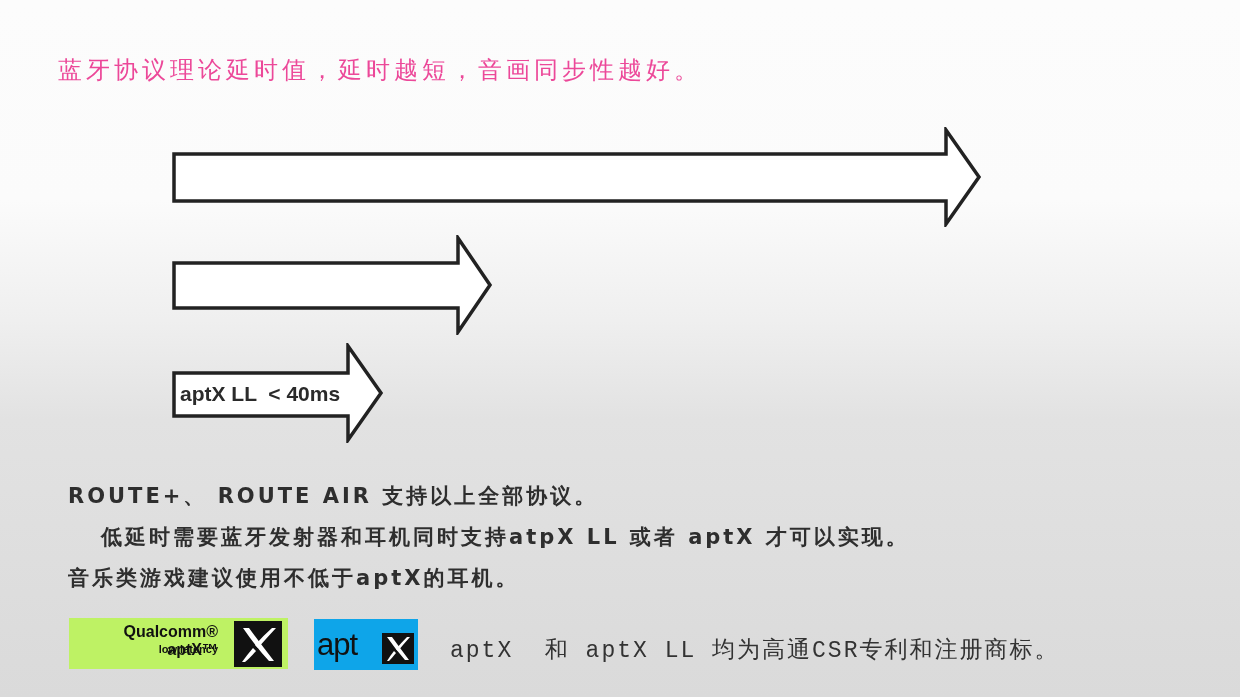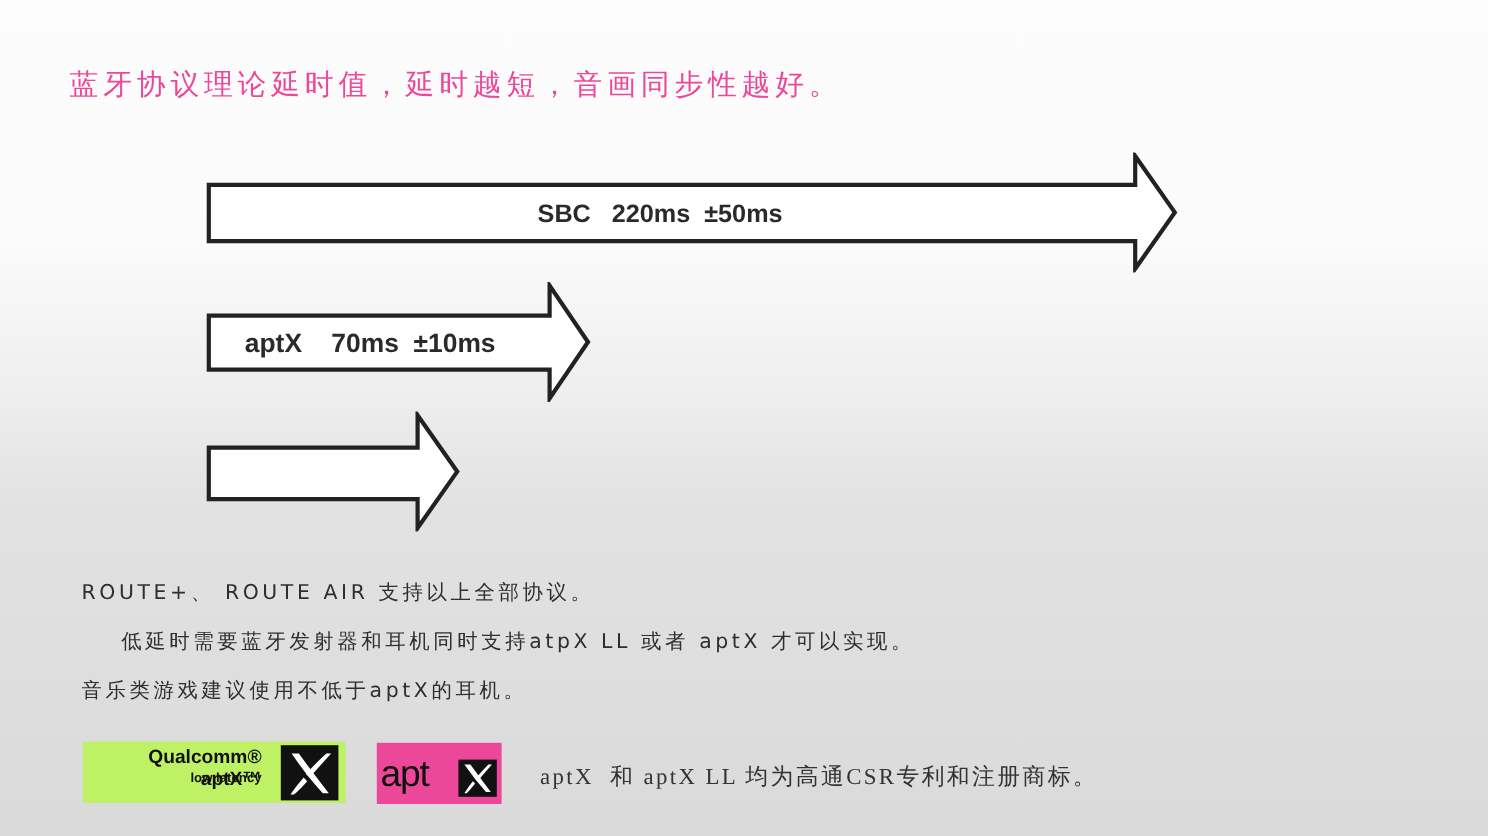--- a/index.html
+++ b/index.html
@@ -14,74 +14,73 @@
     font-size: 24px; letter-spacing: 4px; color: #ec4899;
     font-family: "DejaVu Sans", sans-serif;
   }
   .arrow { position: absolute; }
   .arrow svg { position: absolute; left: 0; top: 0; }
   .arrow .label {
     position: absolute; font-family: "Liberation Sans", sans-serif;
     font-weight: bold; color: #2a2a2a; white-space: pre;
   }
   .note {
-    position: absolute; left: 68px; font-size: 17px; letter-spacing: 3px;
-    color: #2e2e2e; font-family: "DejaVu Sans", sans-serif; white-space: pre;
+    position: absolute; left: 68px; font-size: 21px; letter-spacing: 3px;
+    color: #2e2e2e; font-family: "DejaVu Sans", sans-serif; white-space: pre; font-weight: bold;
   }
   .logo1 {
     position: absolute; left: 69px; top: 618px; width: 219px; height: 51px;
     background: #bef264;
   }
   .logo1 .txt {
     position: absolute; right: 70px; text-align: right;
     font-family: "Liberation Sans", sans-serif; font-weight: bold; color: #111;
   }
   .logo1 .t1 { top: 5px; font-size: 16px; }
   .logo1 .t2 { top: 25px; font-size: 11px; }
   .logo1 .xbox {
     position: absolute; left: 165px; top: 3px; width: 48px; height: 46px; background: #111;
   }
   .logo2 {
-    position: absolute; left: 314px; top: 619px; width: 104px; height: 51px; background: #ec4899;
+    position: absolute; left: 314px; top: 619px; width: 104px; height: 51px; background: #0ea5e9;
   }
   .logo2 .apt {
     position: absolute; left: 3px; top: 8px; font-family: "Liberation Sans", sans-serif;
     font-size: 31px; color: #111; letter-spacing: -1px;
   }
   .logo2 .xbox {
     position: absolute; left: 68px; top: 14px; width: 32px; height: 31px; background: #111;
   }
   .trademark {
-    position: absolute; left: 450px; top: 634px; font-size: 19px; letter-spacing: 2px;
-    color: #333; font-family: Liberation Serif, serif; white-space: pre;
+    position: absolute; left: 450px; top: 634px; font-size: 23px; letter-spacing: 2px;
+    color: #333; font-family: Liberation Mono, monospace; white-space: pre;
   }
 </style>
 </head>
 <body>
 
 <div class="title">蓝牙协议理论延时值，延时越短，音画同步性越好。</div>
 
 <div class="arrow" style="left:170px; top:127px; width:815px; height:100px;">
   <svg width="815" height="100" viewBox="0 0 815 100">
     <polygon points="4,27 776,27 776,3 809,50 776,97 776,74 4,74" fill="#ffffff" stroke="#222" stroke-width="3.5" stroke-linejoin="miter"></polygon>
   </svg>
-  <div class="label" style="left:278px; top:40px; font-size:21px;">SBC   220ms  ±50ms</div>
 </div>
 
 <div class="arrow" style="left:170px; top:235px; width:330px; height:100px;">
   <svg width="330" height="100" viewBox="0 0 330 100">
     <polygon points="4,28 288,28 288,3 320,50 288,97 288,73 4,73" fill="#ffffff" stroke="#222" stroke-width="3.5" stroke-linejoin="miter"></polygon>
   </svg>
-  <div class="label" style="left:34px; top:38px; font-size:22px;">aptX    70ms  ±10ms</div>
 </div>
 
 <div class="arrow" style="left:170px; top:343px; width:220px; height:100px;">
   <svg width="220" height="100" viewBox="0 0 220 100">
     <polygon points="4,30 178,30 178,3 211,50 178,97 178,73 4,73" fill="#ffffff" stroke="#222" stroke-width="3.5" stroke-linejoin="miter"></polygon>
   </svg>
+  <div class="label" style="left:10px; top:39px; font-size:21px;">aptX LL  &lt; 40ms</div>
 </div>
 
 <div class="note" style="top:482px;">ROUTE+、 ROUTE AIR 支持以上全部协议。</div>
 <div class="note" style="top:523px;margin-left:33px;">低延时需要蓝牙发射器和耳机同时支持atpX LL 或者 aptX 才可以实现。</div>
 <div class="note" style="top:564px;">音乐类游戏建议使用不低于aptX的耳机。</div>
 
 <div class="logo1">
   <div class="txt t1">Qualcomm® aptX™</div>
   <div class="txt t2">low latency</div>
   <div class="xbox">

